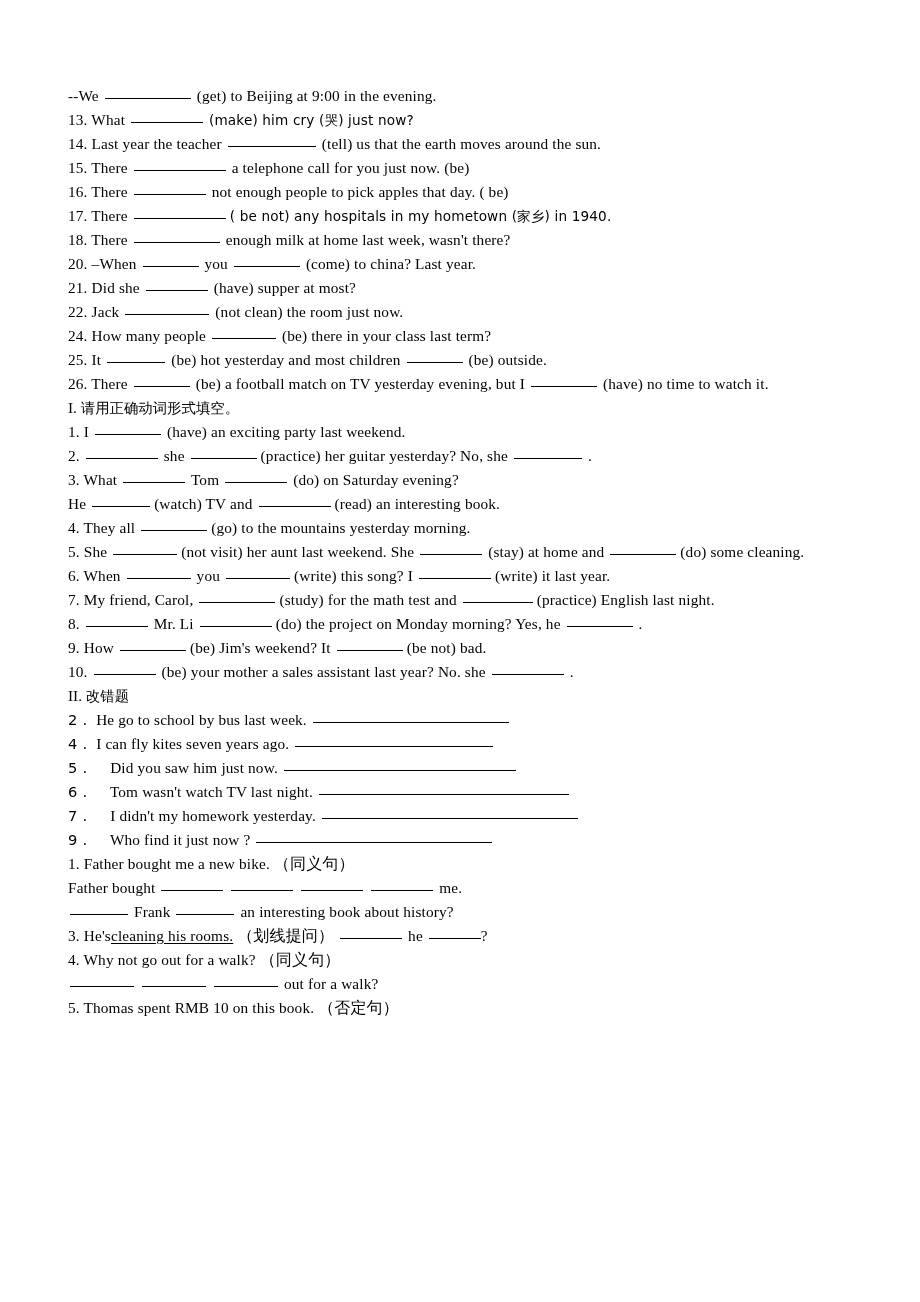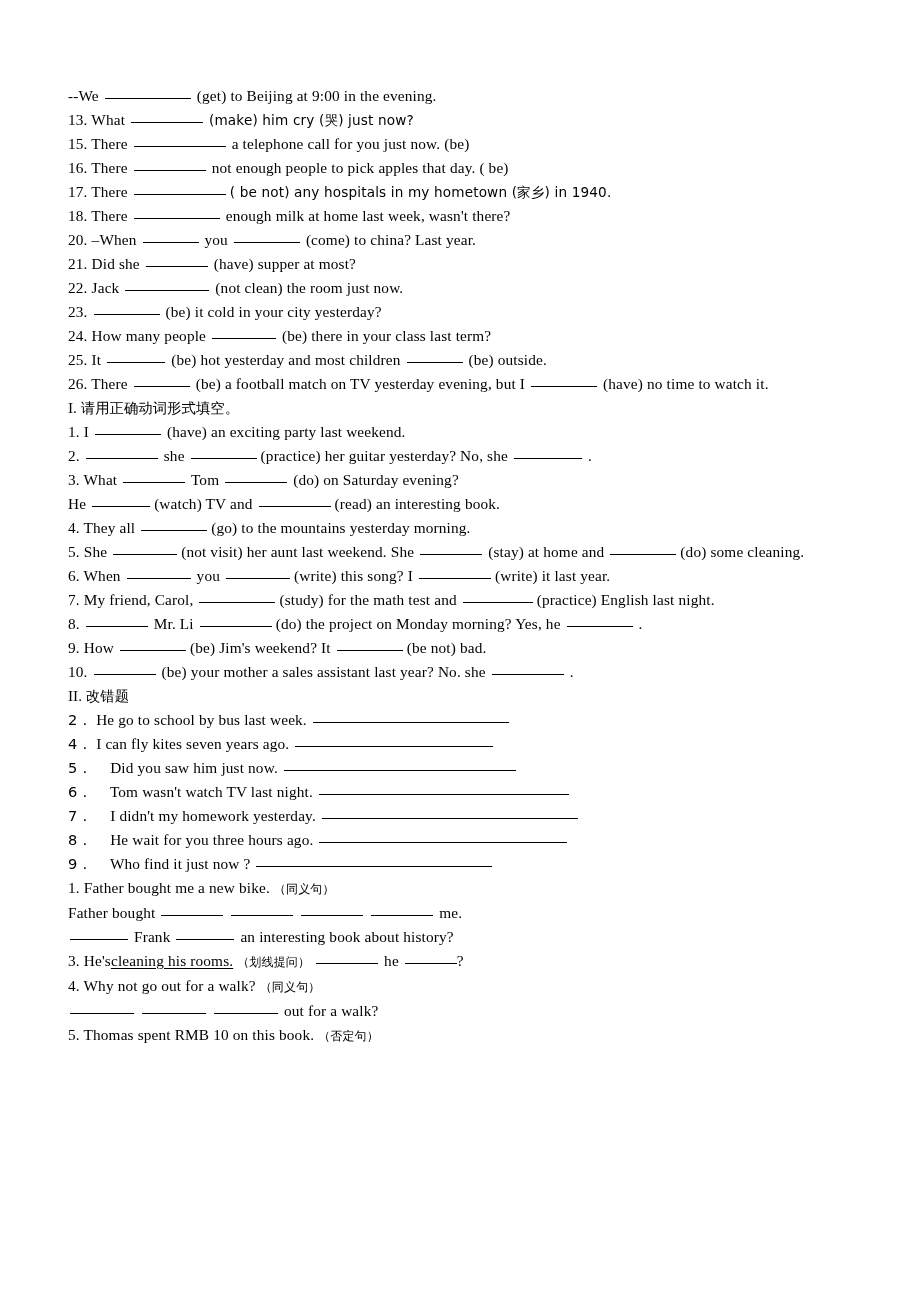--- a/index.html
+++ b/index.html
@@ -23,21 +23,21 @@
     overflow: hidden;
   }
   .line {
     font-size: 15.3px;
     line-height: 24px;
     white-space: nowrap;
     letter-spacing: 0.01em;
   }
   .cn {
     font-family: Liberation Sans, sans-serif;
-    font-size: 12px;
+    font-size: 16px;
   }
   .cnhead {
     font-size: 15.3px;
     line-height: 24px;
     white-space: nowrap;
   }
   .cnhead .lat {
     font-family: "Liberation Serif", "DejaVu Serif", serif;
   }
   .cnhead .han {
@@ -82,20 +82,26 @@
       <span>(get) to Beijing at 9:00 in the evening.</span>
     </div>
 
     <div class="line">
       <span>13.</span>
       <span>What</span>
       <span class="bl" style="width:72px"></span>
       <span class="inl">(make) him cry (哭) just now?</span>
     </div>
 
+    <div class="line">
+      <span>14.</span>
+      <span>Last year the teacher</span>
+      <span class="bl" style="width:88px"></span>
+      <span>(tell) us that the earth moves around the sun.</span>
+    </div>
 
     <div class="line">
       <span>15.</span>
       <span>There</span>
       <span class="bl" style="width:92px"></span>
       <span>a telephone call for you just now. (be)</span>
     </div>
 
     <div class="line">
       <span>16.</span>
@@ -135,25 +141,20 @@
       <span>(have) supper at most?</span>
     </div>
 
     <div class="line">
       <span>22.</span>
       <span>Jack</span>
       <span class="bl" style="width:84px"></span>
       <span>(not clean) the room just now.</span>
     </div>
 
-    <div class="line">
-      <span>23.</span>
-      <span class="bl" style="width:66px"></span>
-      <span>(be) it cold in your city yesterday?</span>
-    </div>
 
     <div class="line">
       <span>24.</span>
       <span>How many people</span>
       <span class="bl" style="width:64px"></span>
       <span>(be) there in your class last term?</span>
     </div>
 
     <div class="line">
       <span>25.</span>
@@ -318,26 +319,20 @@
       <span class="bl" style="width:250px"></span>
     </div>
 
     <div class="line">
       <span class="num-fw">7．</span>
       <span class="ind"></span>
       <span>I didn't my homework yesterday.</span>
       <span class="bl" style="width:256px"></span>
     </div>
 
-    <div class="line">
-      <span class="num-fw">8．</span>
-      <span class="ind"></span>
-      <span>He wait for you three hours ago.</span>
-      <span class="bl" style="width:248px"></span>
-    </div>
 
     <div class="line">
       <span class="num-fw">9．</span>
       <span class="ind"></span>
       <span>Who find it just now ?</span>
       <span class="bl" style="width:236px"></span>
     </div>
 
   </div>
 

